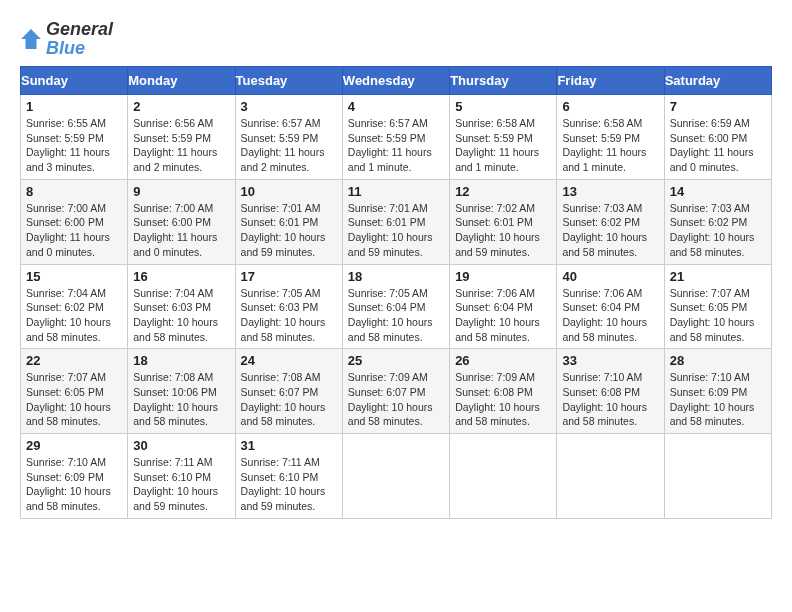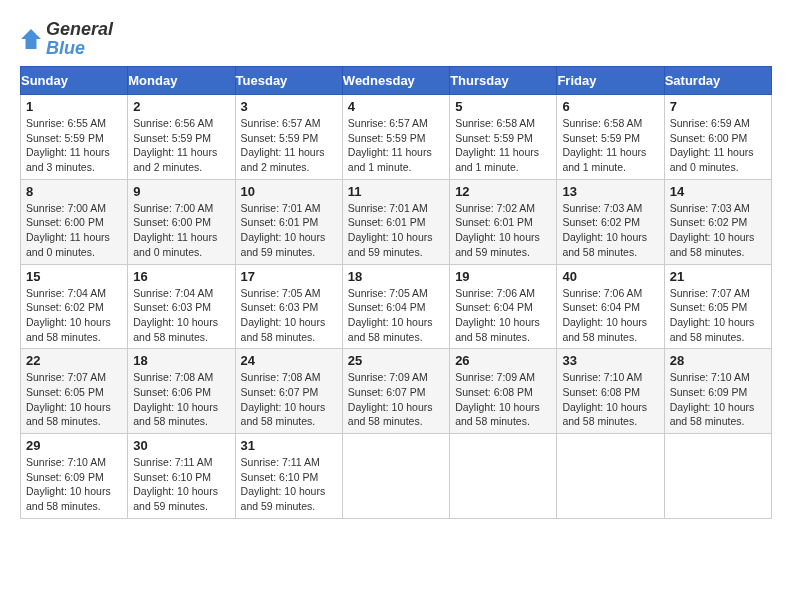--- a/index.html
+++ b/index.html
@@ -261,21 +261,21 @@
       <tr>
         <td>
           <span class="day-number">22</span>
           <div class="day-info">Sunrise: 7:07 AM
 Sunset: 6:05 PM
 Daylight: 10 hours and 58 minutes.</div>
         </td>
         <td>
           <span class="day-number">18</span>
           <div class="day-info">Sunrise: 7:08 AM
-Sunset: 6:06 PM
+Sunset: 10:06 PM
 Daylight: 10 hours and 58 minutes.</div>
         </td>
         <td>
           <span class="day-number">24</span>
           <div class="day-info">Sunrise: 7:08 AM
 Sunset: 6:07 PM
 Daylight: 10 hours and 58 minutes.</div>
         </td>
         <td>
           <span class="day-number">25</span>

